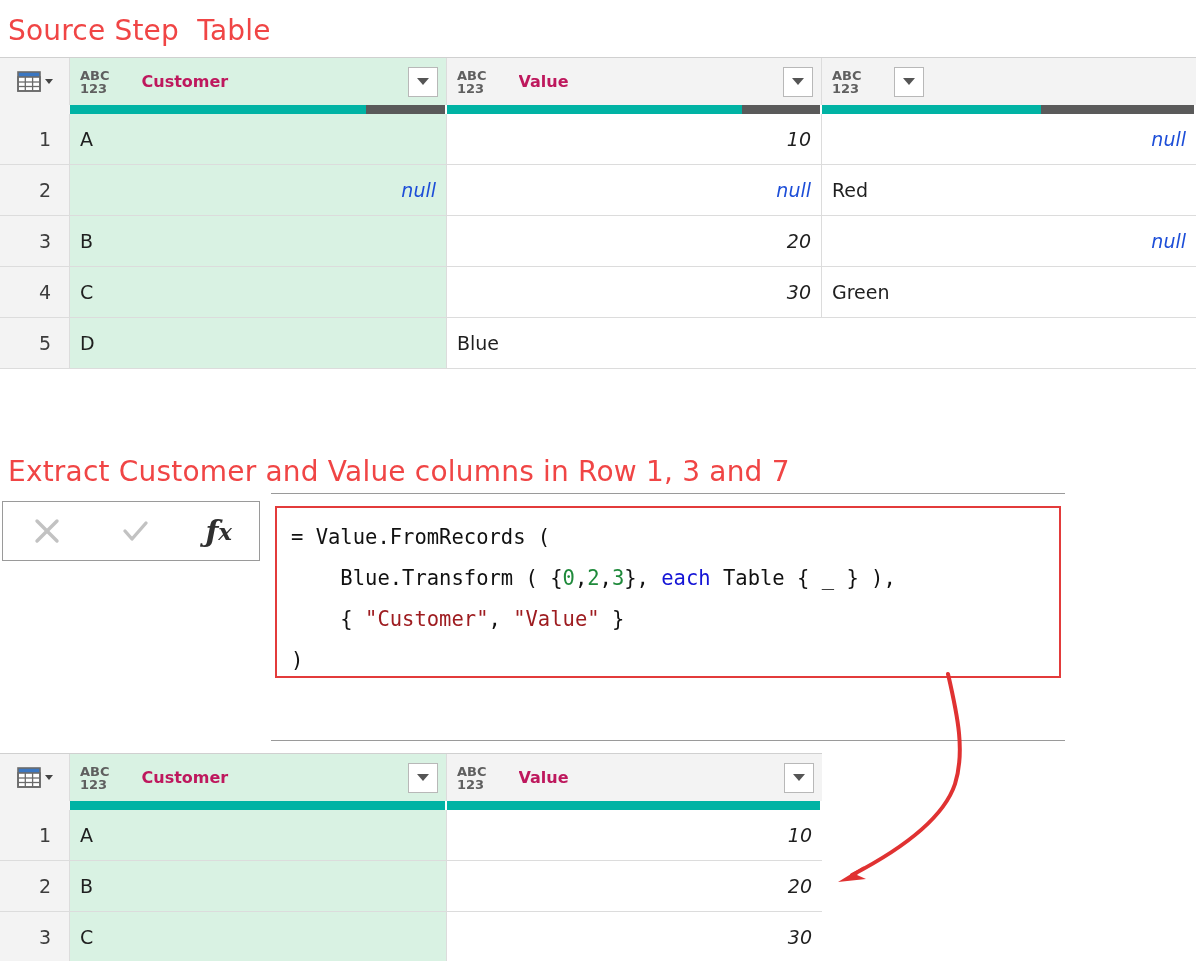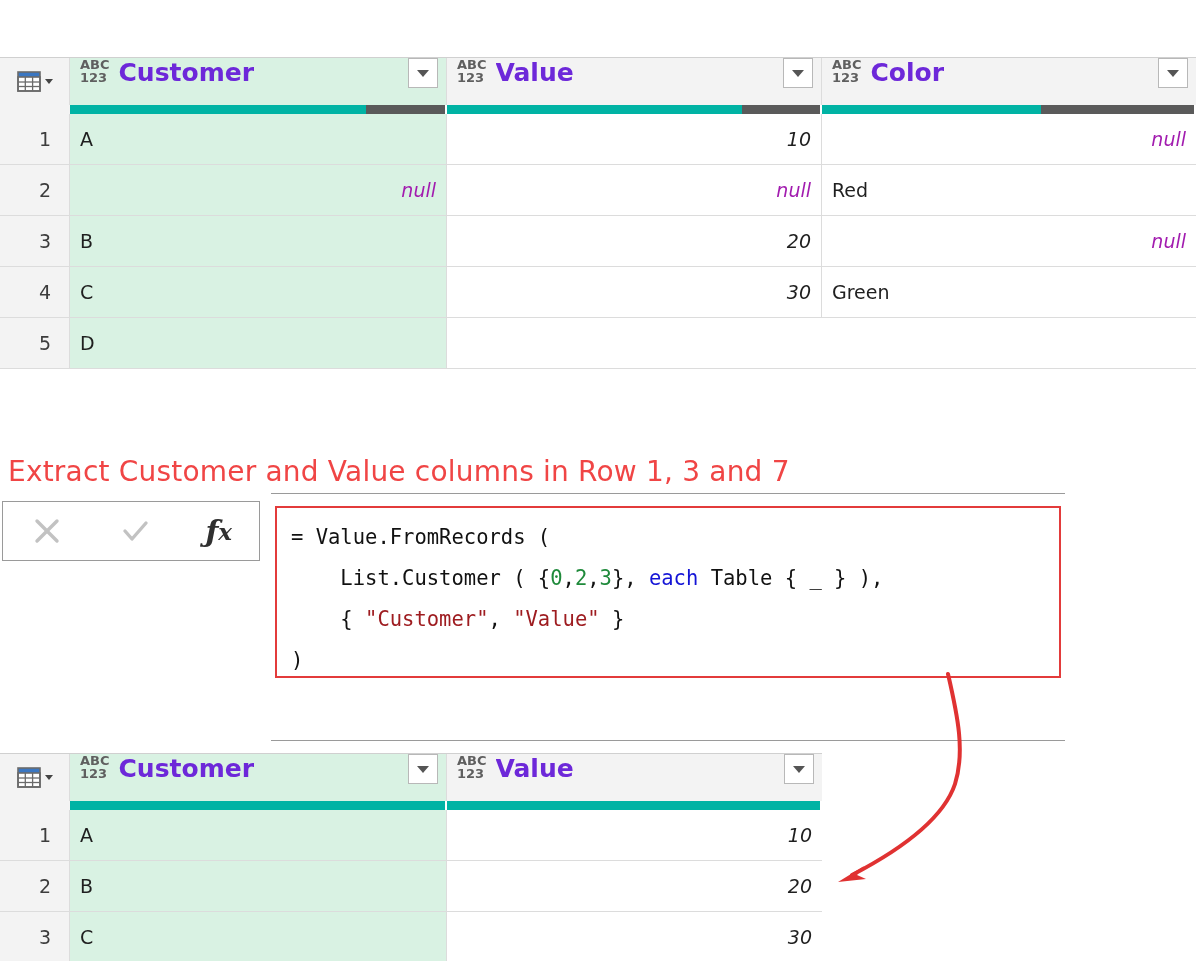--- a/index.html
+++ b/index.html
@@ -42,42 +42,44 @@
     align-items: center;
     justify-content: center;
     border-right: 1px solid #dcdcdc;
     box-sizing: border-box;
   }
   .grid-ico { display: flex; align-items: center; gap: 2px; }
 
   .pq-col {
     position: relative;
     display: flex;
+    align-items: center;
     background: #f3f3f3;
     border-right: 1px solid #dcdcdc;
     box-sizing: border-box;
     padding-left: 10px;
+    gap: 23px;
   }
   .pq-col.sel { background: #d9f2e3; }
   .abc123 {
     flex: 0 0 auto;
     font-size: 13px;
     line-height: 13px;
     color: #5f5f5f;
     font-weight: bold;
     font-family: "DejaVu Sans", sans-serif;
     text-align: left;
     margin-right: 9px;
   }
   .abc123 span { display: block; }
   .col-title {
     flex: 1 1 auto;
-    font-size: 25px;
+    font-size: 16px;
     font-weight: bold;
-    color: #6d28d9;
+    color: #be185d;
     font-family: "DejaVu Sans", sans-serif;
     overflow: hidden;
     white-space: nowrap;
   }
   .filter-btn {
     flex: 0 0 auto;
     width: 30px;
     height: 30px;
     margin-right: 8px;
     background: #ffffff;
@@ -130,21 +132,21 @@
     font-size: 19px;
     color: #1f1f1f;
     font-family: "DejaVu Sans", sans-serif;
     background: #ffffff;
     border-right: 1px solid #dcdcdc;
     white-space: nowrap;
     overflow: hidden;
   }
   .pq-cell.sel { background: #d9f2e3; }
   .pq-cell.num { justify-content: flex-end; font-style: italic; text-align: center; }
-  .pq-cell.nul { justify-content: flex-end; font-style: italic; color: #a21caf; }
+  .pq-cell.nul { justify-content: flex-end; font-style: italic; color: #1d4ed8; }
 
   
   .fx-btns {
     position: absolute;
     display: flex;
     align-items: center;
     justify-content: space-around;
     background: #ffffff;
     border: 1px solid #9a9a9a;
     box-sizing: border-box;
@@ -185,20 +187,21 @@
   .tok-kw  { color: #1414d6; }
   .tok-str { color: #9e1c20; }
 
   .arrow-svg { position: absolute; overflow: visible; }
 </style>
 </head>
 <body>
 
 <div id="root">
 
+  <div class="annot" style="left:8px; top:14px;">Source Step  Table</div>
 
   <div class="pq-table" style="left:0px; top:57px; width:1196px;">
 
     <div class="pq-head">
       <div class="pq-corner">
         <span class="grid-ico">
           <svg width="26" height="22" viewBox="0 0 26 22">
             <rect x="1" y="1" width="22" height="5" fill="#3b77c2"></rect>
             <rect x="1" y="6" width="22" height="14" fill="#ffffff" stroke="#6b6b6b" stroke-width="1.6"></rect>
             <rect x="1" y="1" width="22" height="19" fill="none" stroke="#6b6b6b" stroke-width="1.6"></rect>
@@ -231,21 +234,20 @@
         <span class="filter-btn">
             <span class="caret-dn"></span>
           </span>
       </div>
 
       <div class="pq-col" style="width:374px; border-right:none;">
         <span class="abc123">
           <span>ABC</span>
           <span>123</span>
         </span>
-        <span class="col-title">Color</span>
         <span class="filter-btn">
             <span class="caret-dn"></span>
           </span>
       </div>
     </div>
 
     <div class="pq-qual">
       <div class="q-spacer"></div>
       <div class="q-cell" style="width:377px;">
         <div class="q-good" style="width:79%;"></div>
@@ -282,20 +284,21 @@
       </div>
       <div class="pq-row">
         <div class="pq-rownum">4</div>
         <div class="pq-cell sel" style="width:377px;">C</div>
         <div class="pq-cell num" style="width:375px;">30</div>
         <div class="pq-cell" style="width:374px; border-right:none;">Green</div>
       </div>
       <div class="pq-row">
         <div class="pq-rownum">5</div>
         <div class="pq-cell sel" style="width:377px;">D</div>
+        <div class="pq-cell" style="width:374px; border-right:none;">Blue</div>
       </div>
     </div>
   </div>
 
   <div class="annot" style="left:8px; top:455px;">Extract Customer and Value columns in Row 1, 3 and 7</div>
 
   <div class="fx-btns" style="left:2px; top:501px; width:258px; height:60px;">
     <span class="fx-x">
       <svg width="34" height="34" viewBox="0 0 34 34">
         <line x1="7" y1="7" x2="27" y2="27" stroke="#c2c2c2" stroke-width="3.4" stroke-linecap="round"></line>
@@ -308,21 +311,21 @@
       </svg>
     </span>
     <span class="fx-fx">ƒ<span style="font-size:23px;">x</span></span>
   </div>
 
   <div class="fx-area" style="left:271px; top:493px; width:794px; height:248px;">
   </div>
 
   <div class="fx-box" style="left:275px; top:506px; width:786px; height:172px;">
     <div class="code">= Value.FromRecords (</div>
-    <div class="code"><span>    List.Customer ( {</span><span class="tok-num">0</span><span>,</span><span class="tok-num">2</span><span>,</span><span class="tok-num">3</span><span>}, </span><span class="tok-kw">each</span><span> Table { _ } ),</span></div>
+    <div class="code"><span>    Blue.Transform ( {</span><span class="tok-num">0</span><span>,</span><span class="tok-num">2</span><span>,</span><span class="tok-num">3</span><span>}, </span><span class="tok-kw">each</span><span> Table { _ } ),</span></div>
     <div class="code"><span>    { </span><span class="tok-str">"Customer"</span><span>, </span><span class="tok-str">"Value"</span><span> }</span></div>
     <div class="code">)</div>
   </div>
 
   <svg class="arrow-svg" style="left:830px; top:672px; width:200px; height:210px;" viewBox="0 0 200 210">
     <path d="M 118 2 C 128 45 135 80 125 112 C 113 148 70 178 22 203" fill="none" stroke="#e03232" stroke-width="4" stroke-linecap="round"></path>
     <path d="M 8 210 L 34 194 L 27 203 L 36 207 Z" fill="#e03232"></path>
   </svg>
 
   <div class="pq-table" style="left:0px; top:753px; width:822px;">

